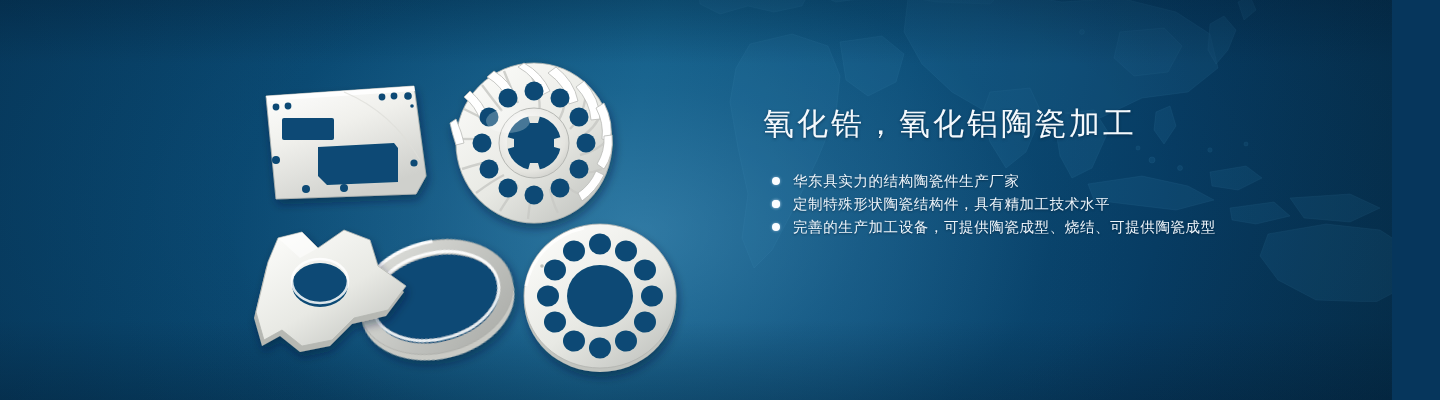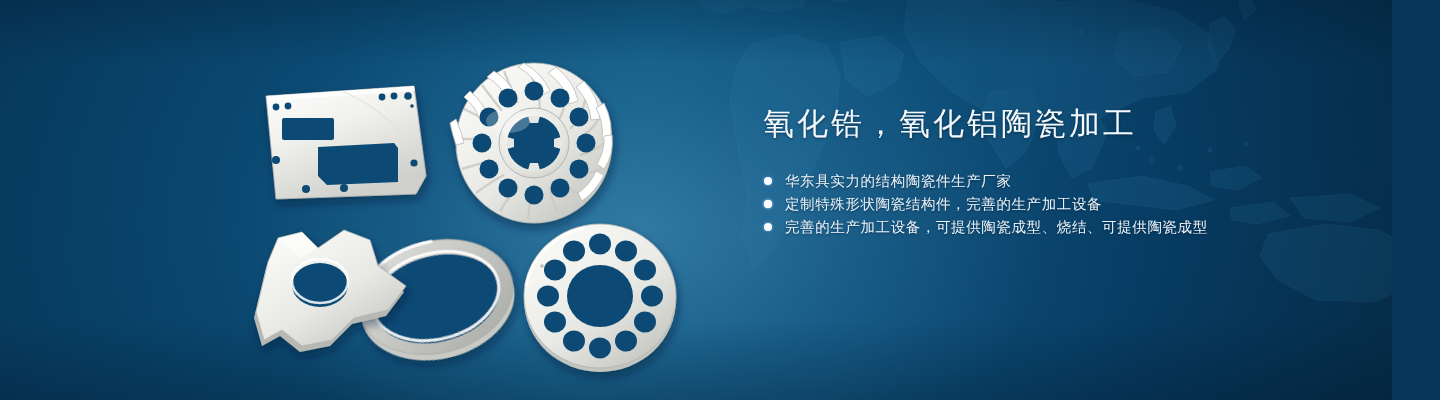--- a/index.html
+++ b/index.html
@@ -31,21 +31,21 @@
   }
   .bg-map svg{width:100%;height:100%;display:block;}
 
   
   .copy{position:absolute;left:763px;top:106px;width:560px;}
   .headline{
     font-size:31px;line-height:1.18;color:#f4f9fd;letter-spacing:3px;
     font-weight:400;white-space:nowrap;
     text-shadow:0 1px 3px rgba(2,25,45,.55);
   }
-  .bullets{list-style:none;margin:0;padding:0;margin-top:31px;}
+  .bullets{list-style:none;margin:8px;padding:0;margin-top:31px;}
   .bullets li{
     position:relative;padding-left:22px;margin-bottom:8px;
     font-size:14.5px;line-height:15px;color:#eef5fb;letter-spacing:.6px;
     white-space:nowrap;text-shadow:0 1px 2px rgba(2,25,45,.5);
   }
   .bullets li .dot{
     position:absolute;left:1px;top:3.5px;width:8px;height:8px;border-radius:50%;
     background:#fbfdff;box-shadow:0 0 3px rgba(200,225,245,.6);
   }
 
@@ -269,21 +269,21 @@
     <ul class="bullets">
       <li>
         <span class="dot"></span>
         <span>华东具实力的结构陶瓷件生产厂家</span>
       </li>
       <li>
         <span class="dot"></span>
       </li>
       <li>
         <span class="dot"></span>
-        <span>定制特殊形状陶瓷结构件，完善的生产加工设备</span>
+        <span>定制特殊形状陶瓷结构件，具有精加工技术水平</span>
       </li>
       <li>
         <span class="dot"></span>
         <span>完善的生产加工设备，可提供陶瓷成型、烧结、可提供陶瓷成型</span>
       </li>
     </ul>
   </div>
 
 </div>
 

